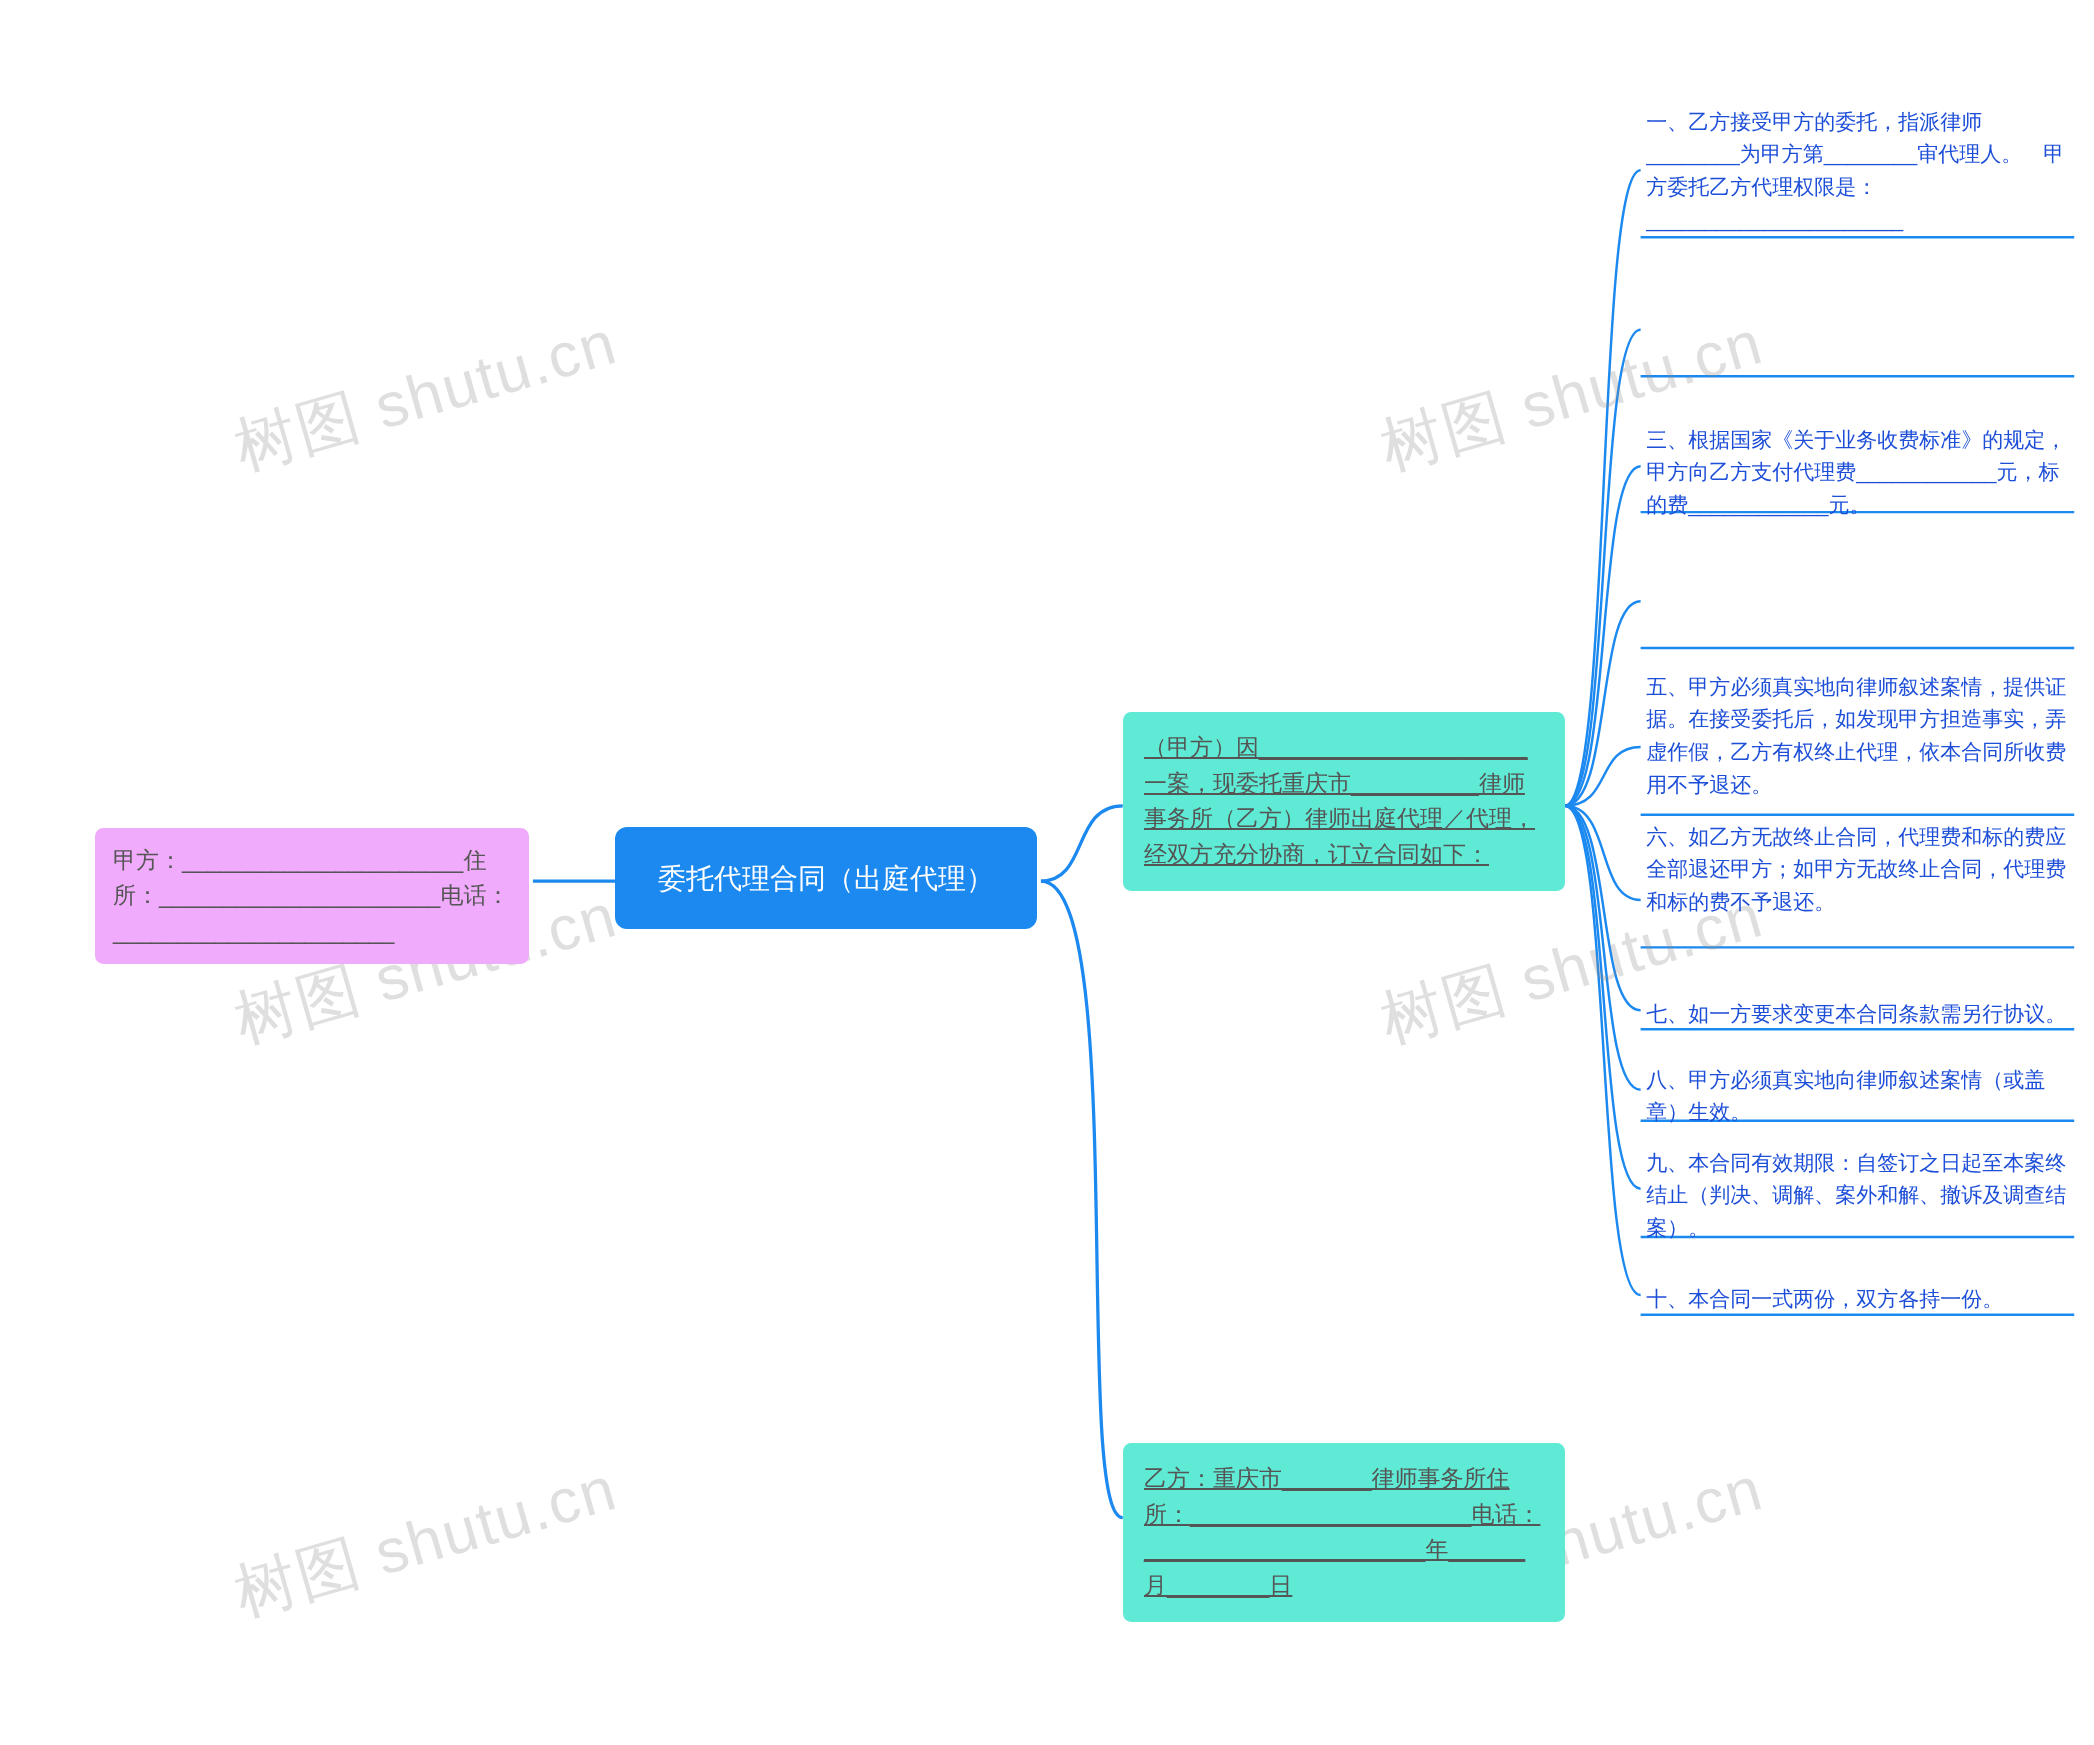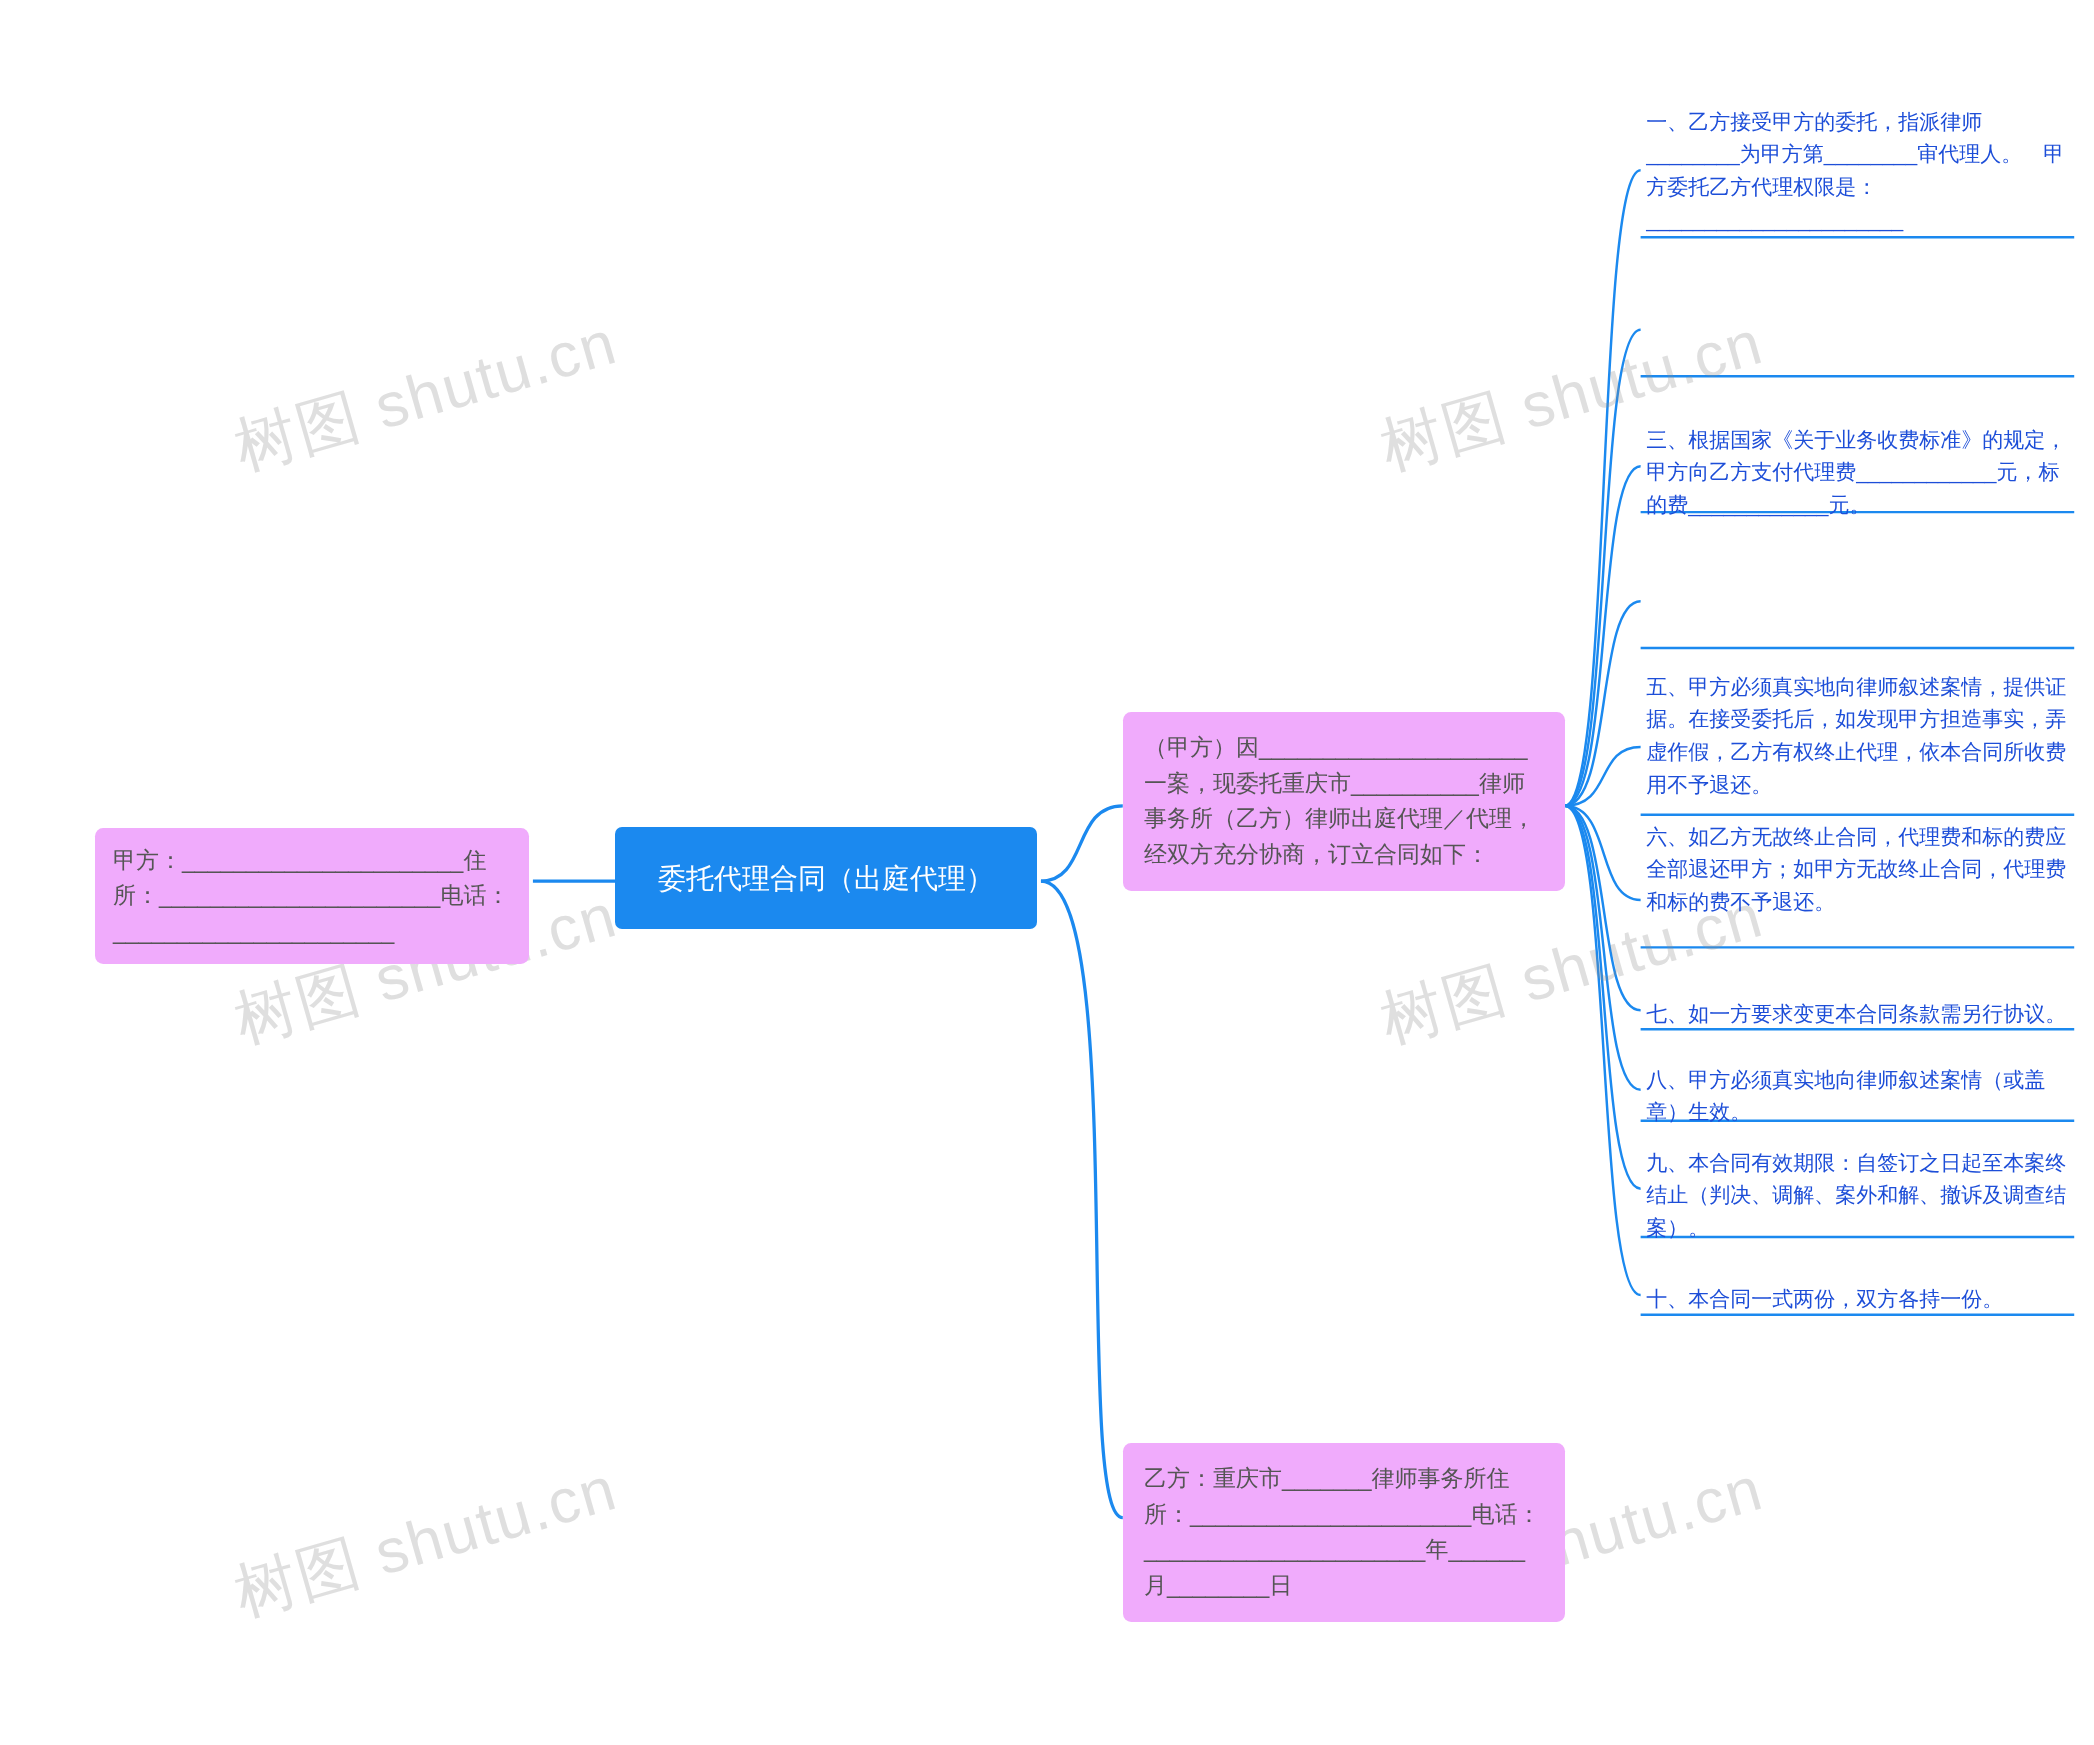--- a/index.html
+++ b/index.html
@@ -37,29 +37,30 @@
     border-radius: 8.2px;
     padding: 14.7px 18px;
     text-align: left;
   }
   .node-root {
     width: 422px;
     background: #1b89ef;
     color: #ffffff;
     font-size: 28px;
     padding: 29.5px 23px;
-    border-radius: 7px;
+    border-radius: 12px;
     text-align: center;
     font-weight: 500;
   }
   .node-branch {
     width: 442px;
-    background: #f0abfc;
+    background: #5eead4;
     border-radius: 8.2px;
     padding: 18px 21px;
+    text-decoration: underline;
   }
   .node-leaf {
     width: 434px;
     padding: 4.9px 3.3px 8.2px 3.3px;
     color: #1d4ed8;
     font-size: 21px;
   }
   .watermark {
     position: absolute;
     color: rgba(140,140,140,0.28);

